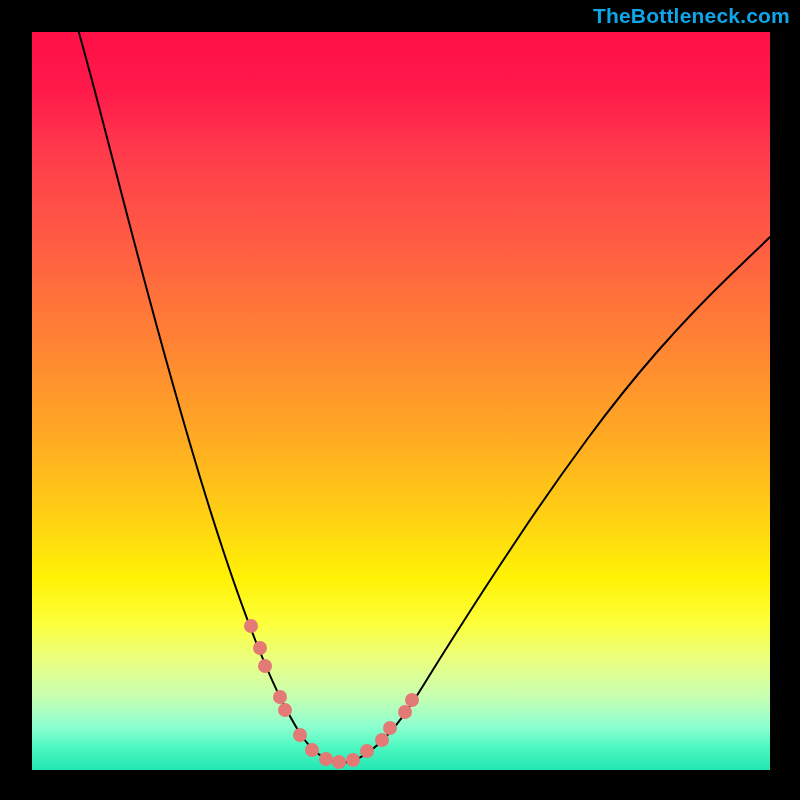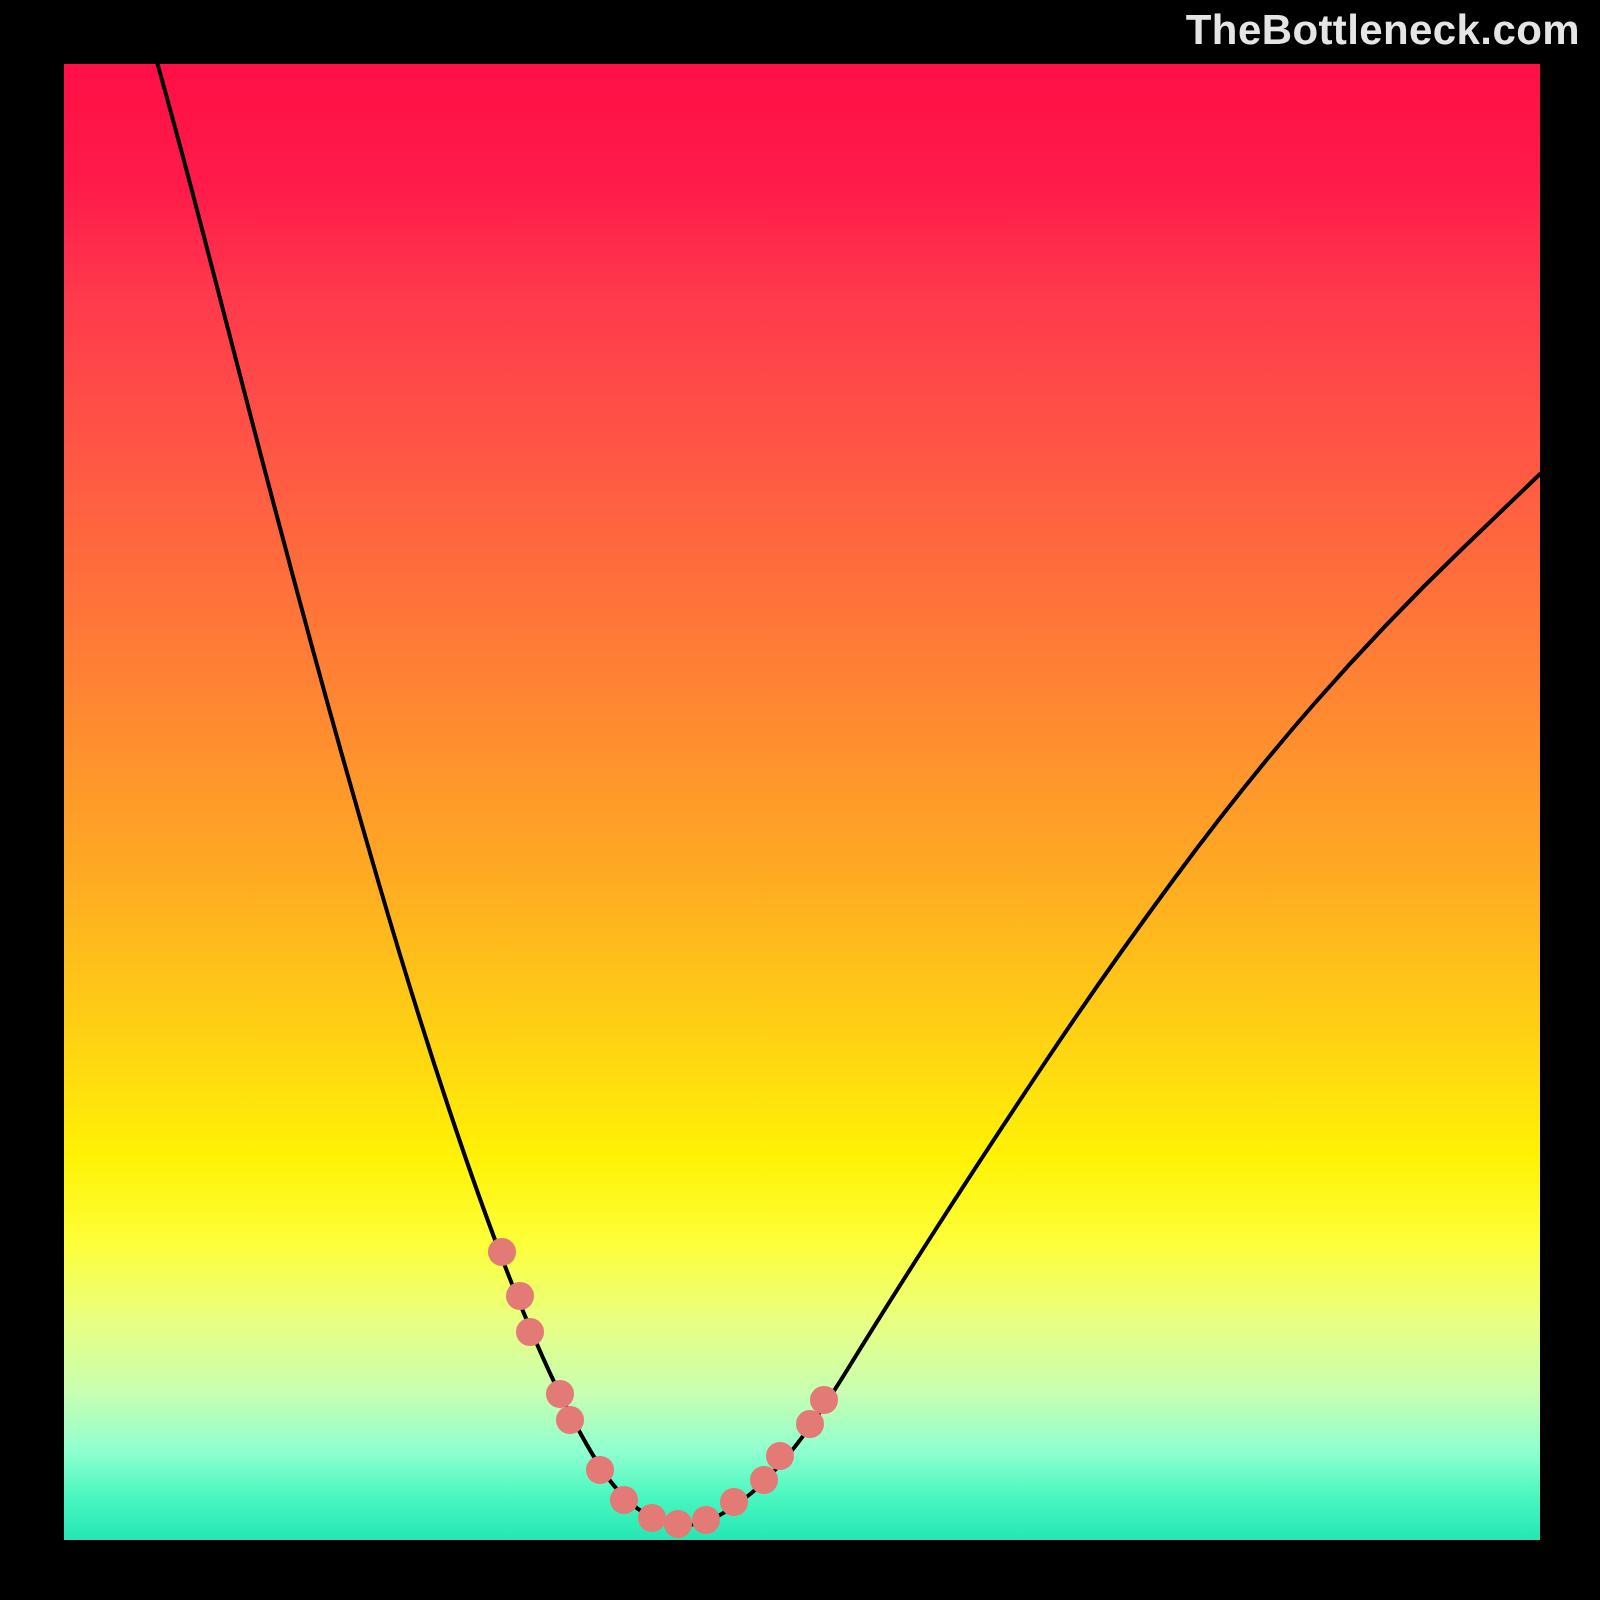--- a/index.html
+++ b/index.html
@@ -14,21 +14,21 @@
   .stage {
     position: relative;
     width: 800px;
     height: 800px;
     background: #000;
   }
   .watermark {
     position: absolute;
     top: 4px;
     right: 10px;
-    color: #e5e5e5;
+    color: #0ea5e9;
     font-size: 21px;
     font-weight: 600;
     letter-spacing: 0.2px;
     z-index: 10;
   }
   .plot {
     position: absolute;
     left: 32px;
     top: 32px;
     width: 738px;

